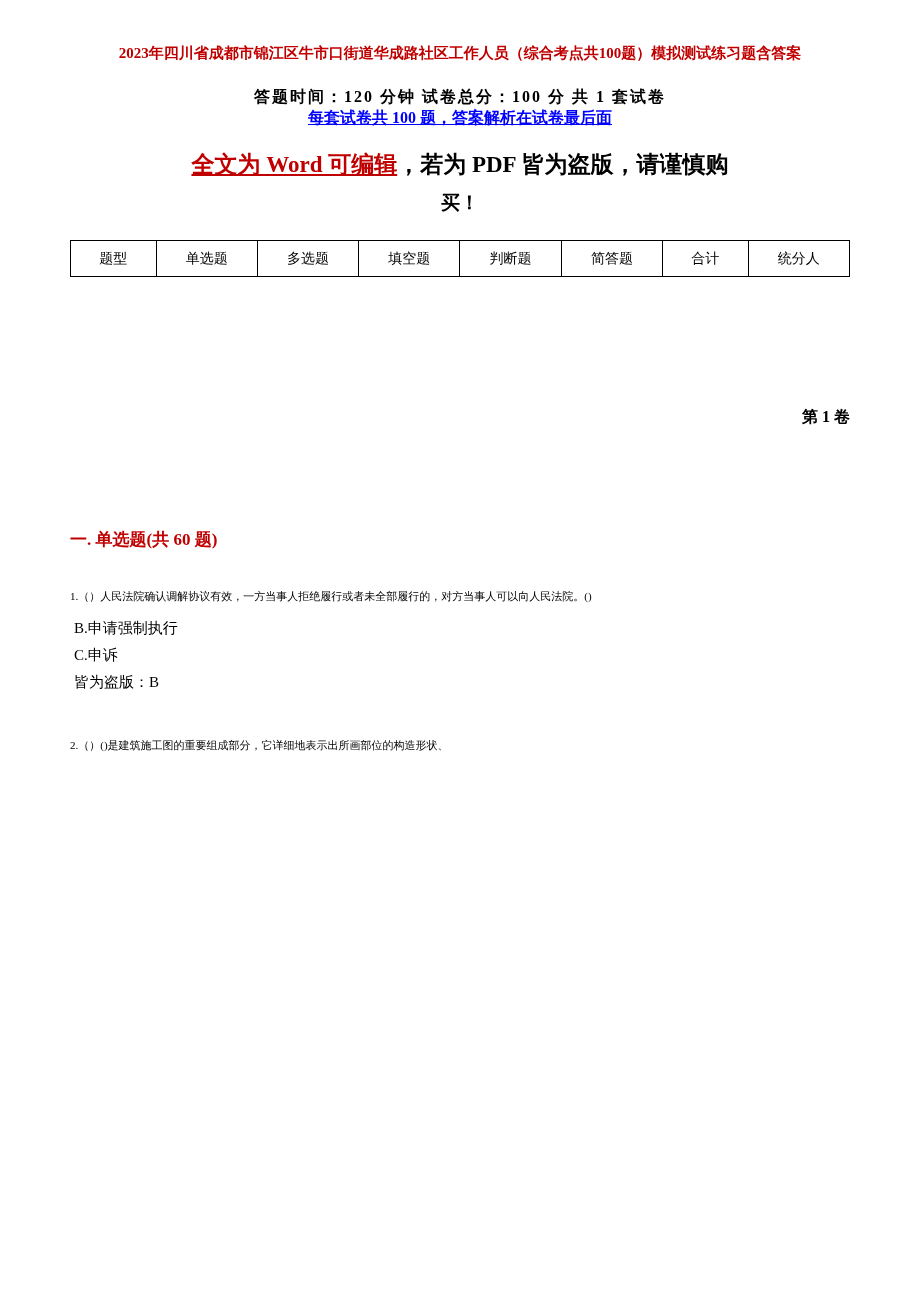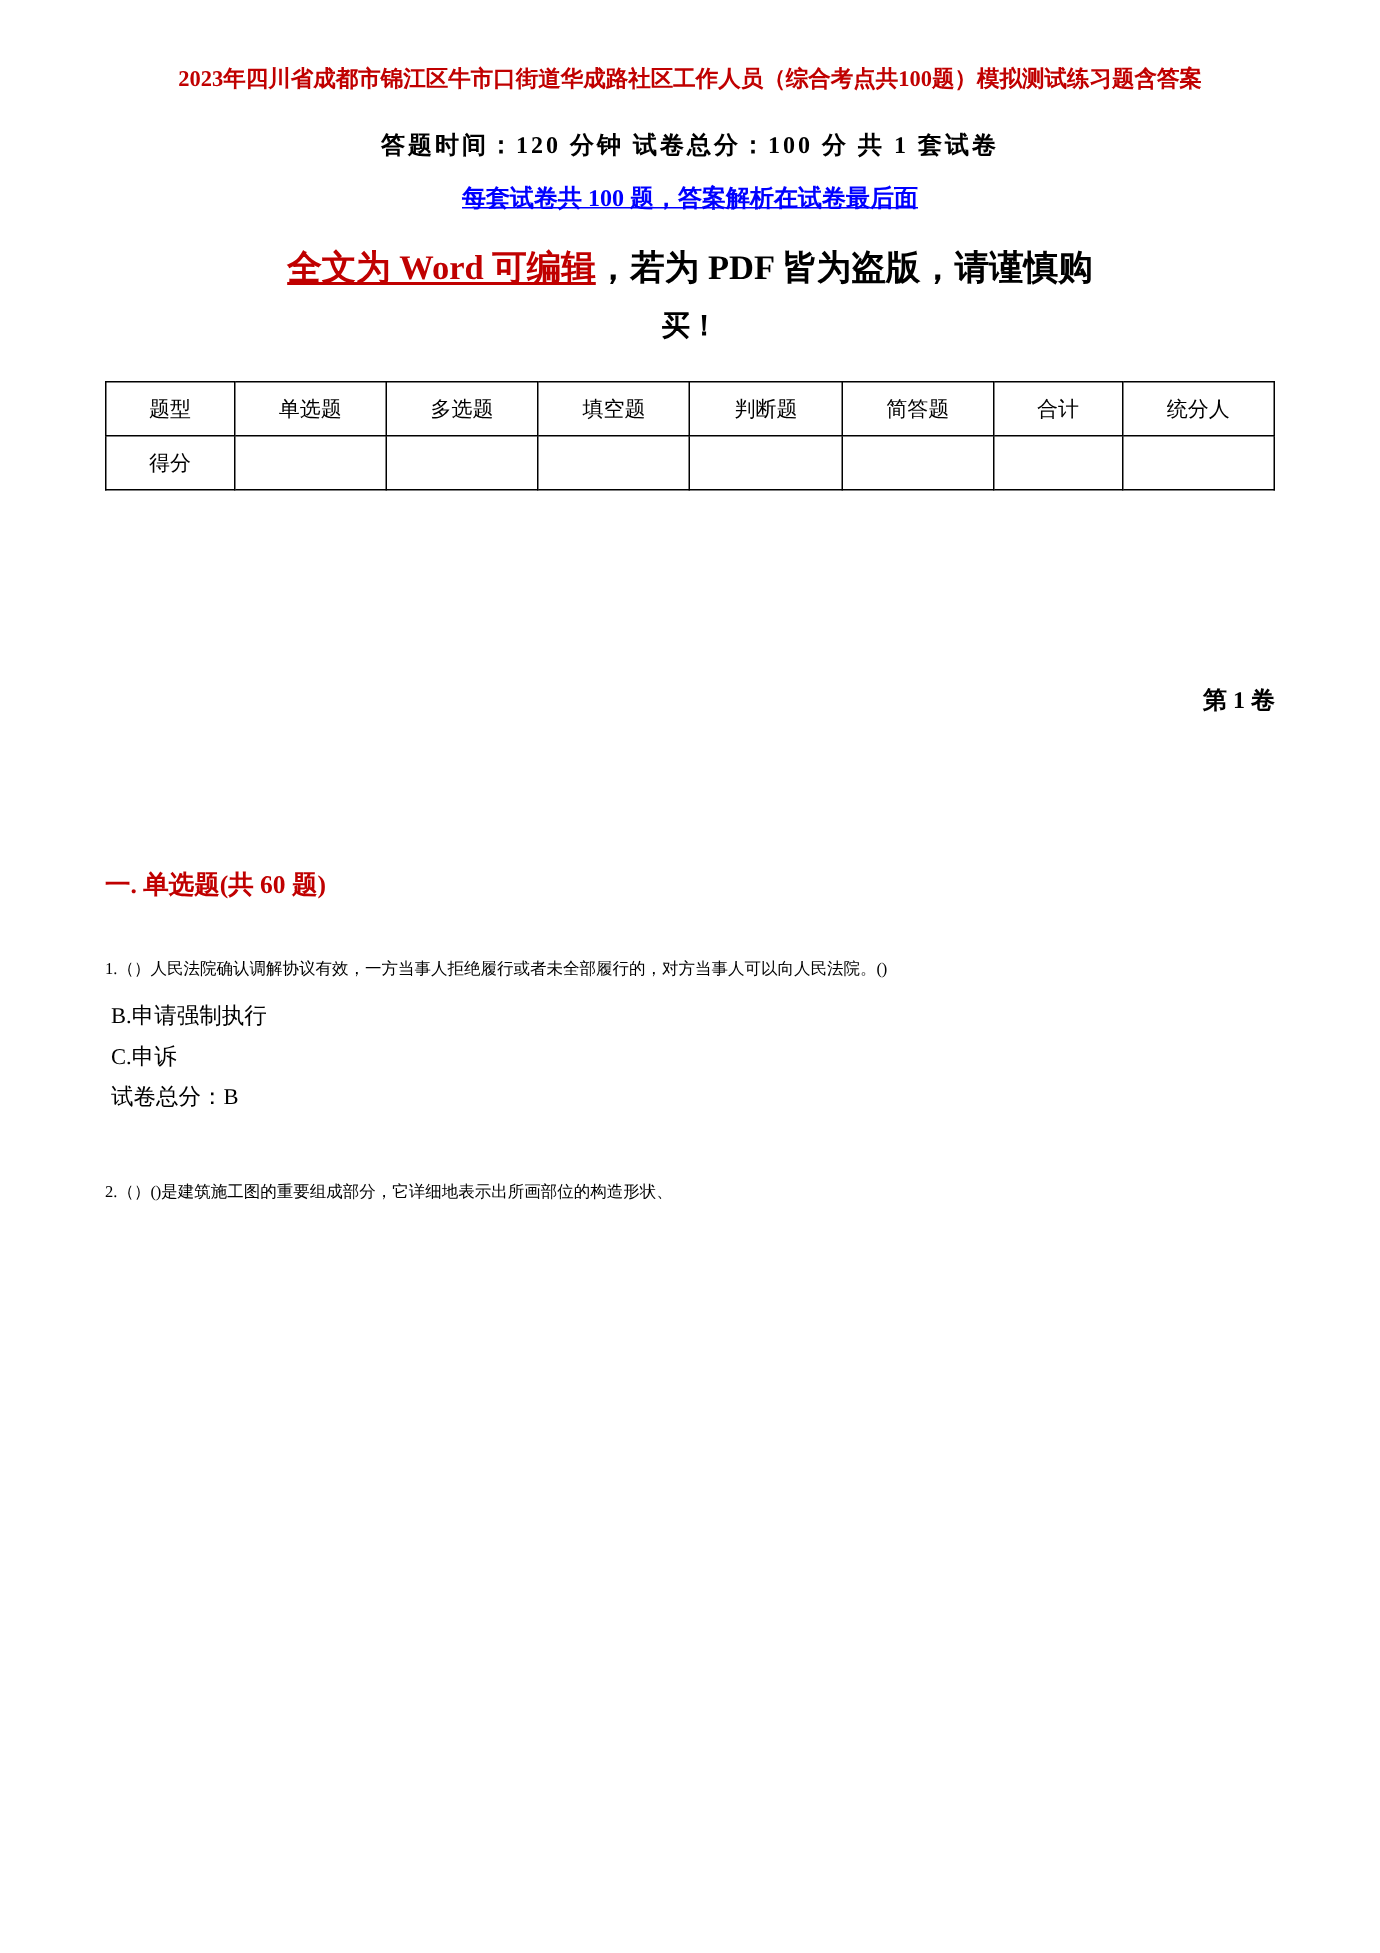--- a/index.html
+++ b/index.html
@@ -25,21 +25,20 @@
       font-weight: bold;
       line-height: 1.8;
       margin-bottom: 20px;
     }
 
     .exam-info {
       text-align: center;
       font-size: 16px;
       font-weight: bold;
       color: #000000;
-      margin-bottom: 14px;
       letter-spacing: 2px;
     }
 
     .highlight-line {
       text-align: center;
       color: #0000ff;
       font-size: 16px;
       font-weight: bold;
       text-decoration: underline;
       margin-bottom: 16px;
@@ -159,30 +158,20 @@
       <tr>
     <td>题型</td>
     <td>单选题</td>
     <td>多选题</td>
     <td>填空题</td>
     <td>判断题</td>
     <td>简答题</td>
     <td>合计</td>
     <td>统分人</td>
   </tr>
-  <tr>
-    <td>得分</td>
-    <td></td>
-    <td></td>
-    <td></td>
-    <td></td>
-    <td></td>
-    <td></td>
-    <td></td>
-  </tr>
 </tbody>
   </table>
 
 <div class="divider-space"></div>
 
 <div class="volume-section">
   <span>第 1 卷</span>
 </div>
 
 <div class="divider-space"></div>
@@ -192,21 +181,21 @@
 </div>
 
 <div class="small-space"></div>
 
 <div class="question-block">
   <div class="question-text">
     1.（）人民法院确认调解协议有效，一方当事人拒绝履行或者未全部履行的，对方当事人可以向人民法院。()
   </div>
   <div class="option-line">B.申请强制执行</div>
   <div class="option-line">C.申诉</div>
-  <div class="answer-line">试卷总分：B</div>
+  <div class="answer-line">皆为盗版：B</div>
 </div>
 
 <div class="small-space"></div>
 
 <div class="question-block">
   <div class="question-text">
     2.（）()是建筑施工图的重要组成部分，它详细地表示出所画部位的构造形状、
   </div>
 </div>
 

